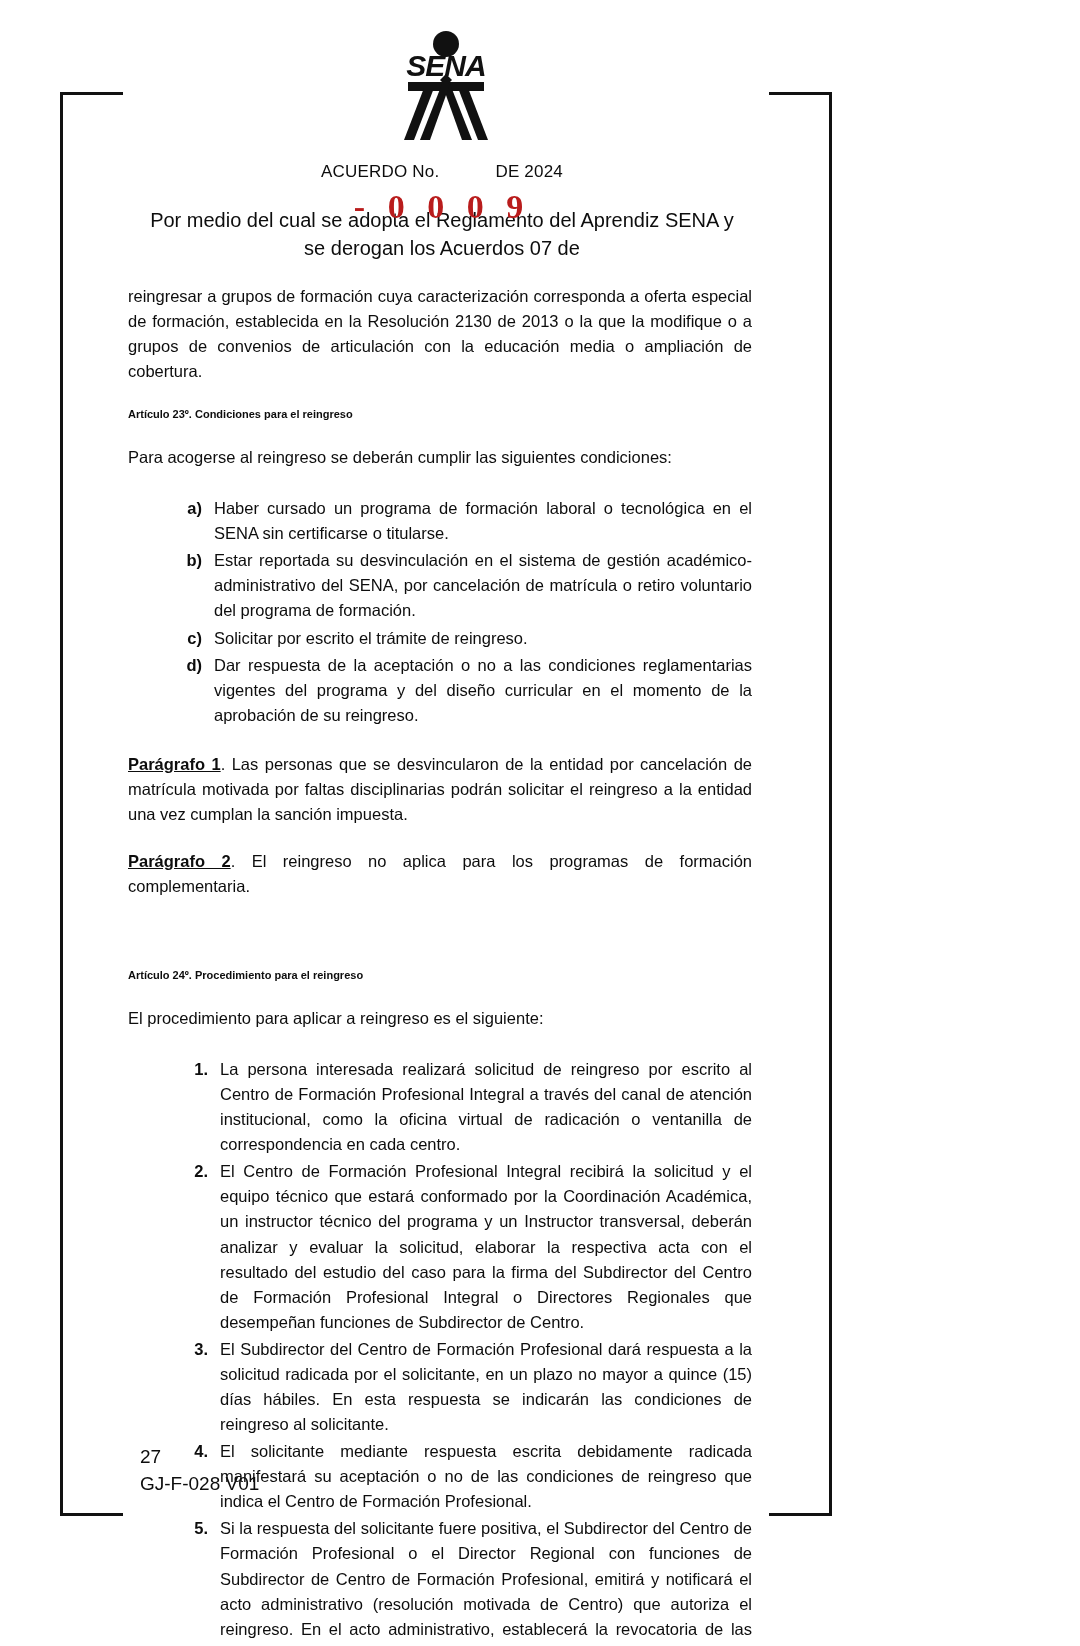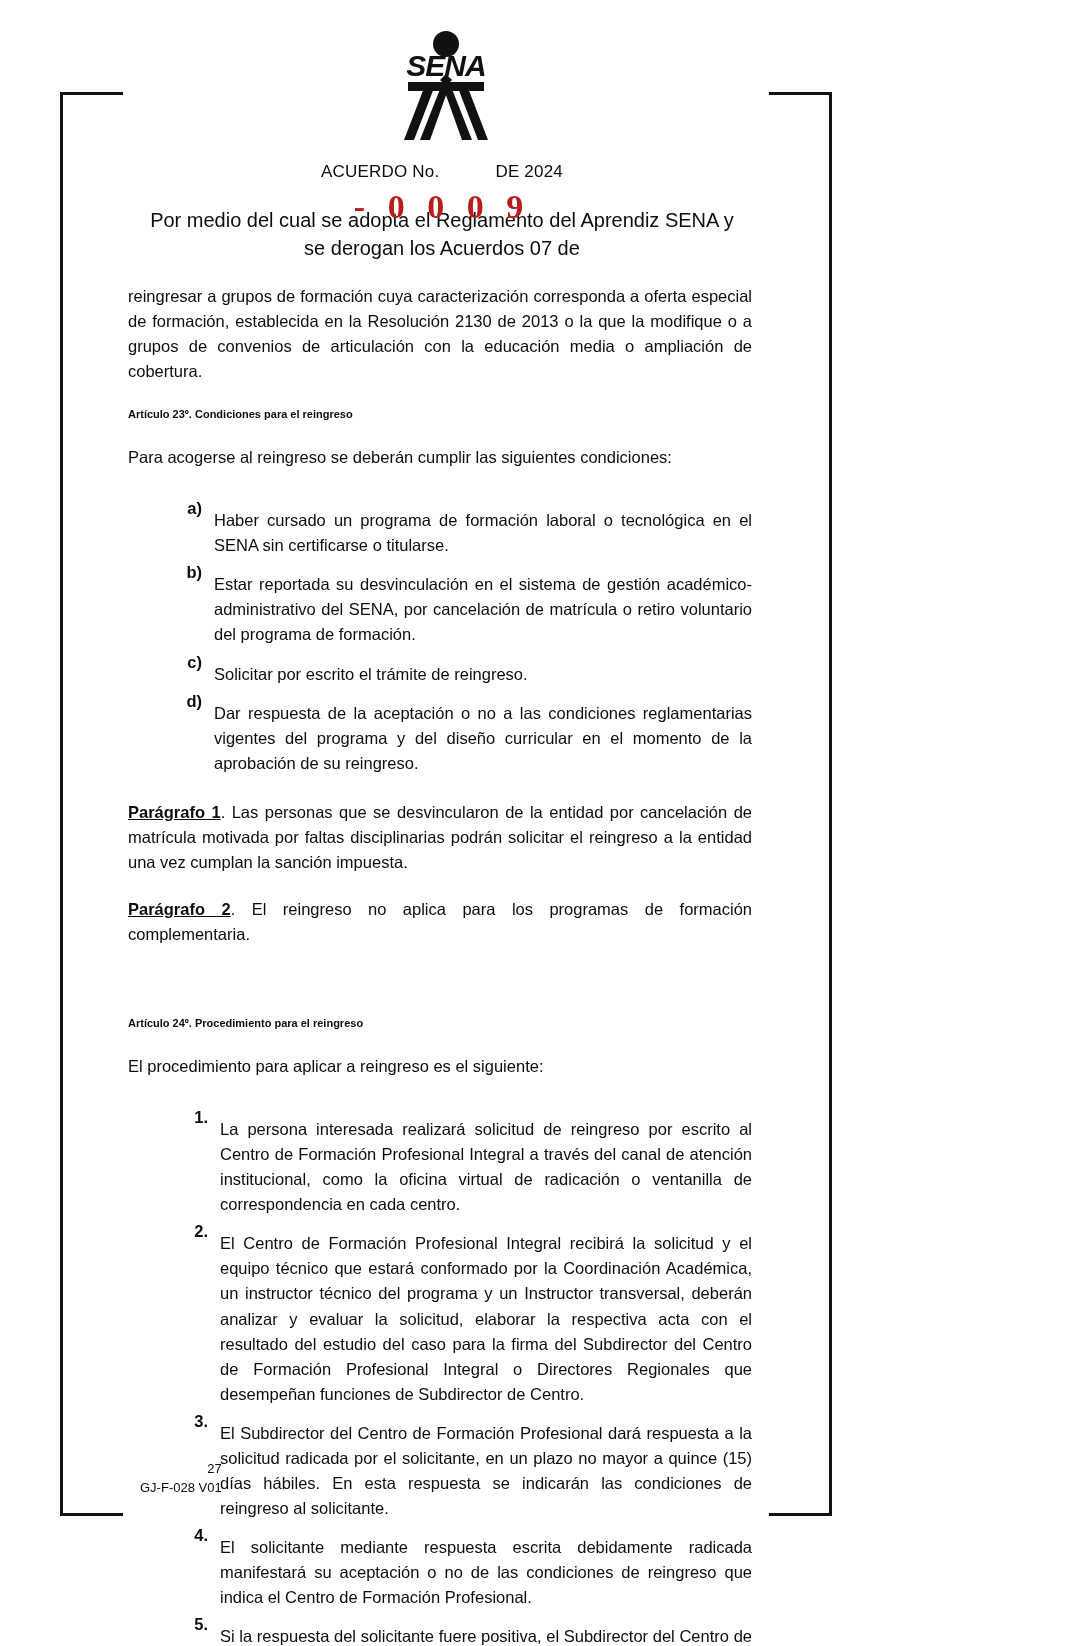--- a/index.html
+++ b/index.html
@@ -109,33 +109,31 @@
     flex: 0 0 auto;
     font-weight: 700;
     text-align: right;
     margin-right: 12px;
   }
   ul.alpha-list .marker { width: 74px; }
   ol.num-list .marker { width: 46px; }
   .item-text {
     flex: 1 1 auto;
     text-align: justify;
-    margin-top: 12px;
   }
   ul.alpha-list { padding-left: 0; }
   ol.num-list { margin-left: 34px; }
 
   
   .footer {
     position: absolute;
     left: 140px;
     bottom: 148px;
-    font-size: 13px;
+    font-size: 19px;
     line-height: 1.45;
-    text-align: right;
   }
   .footer div { white-space: nowrap; }
   b { font-weight: 700; text-decoration: underline; }
 </style>
 </head>
 <body>
 
 <div class="page">
 
   <div class="corner corner-tl"></div>

